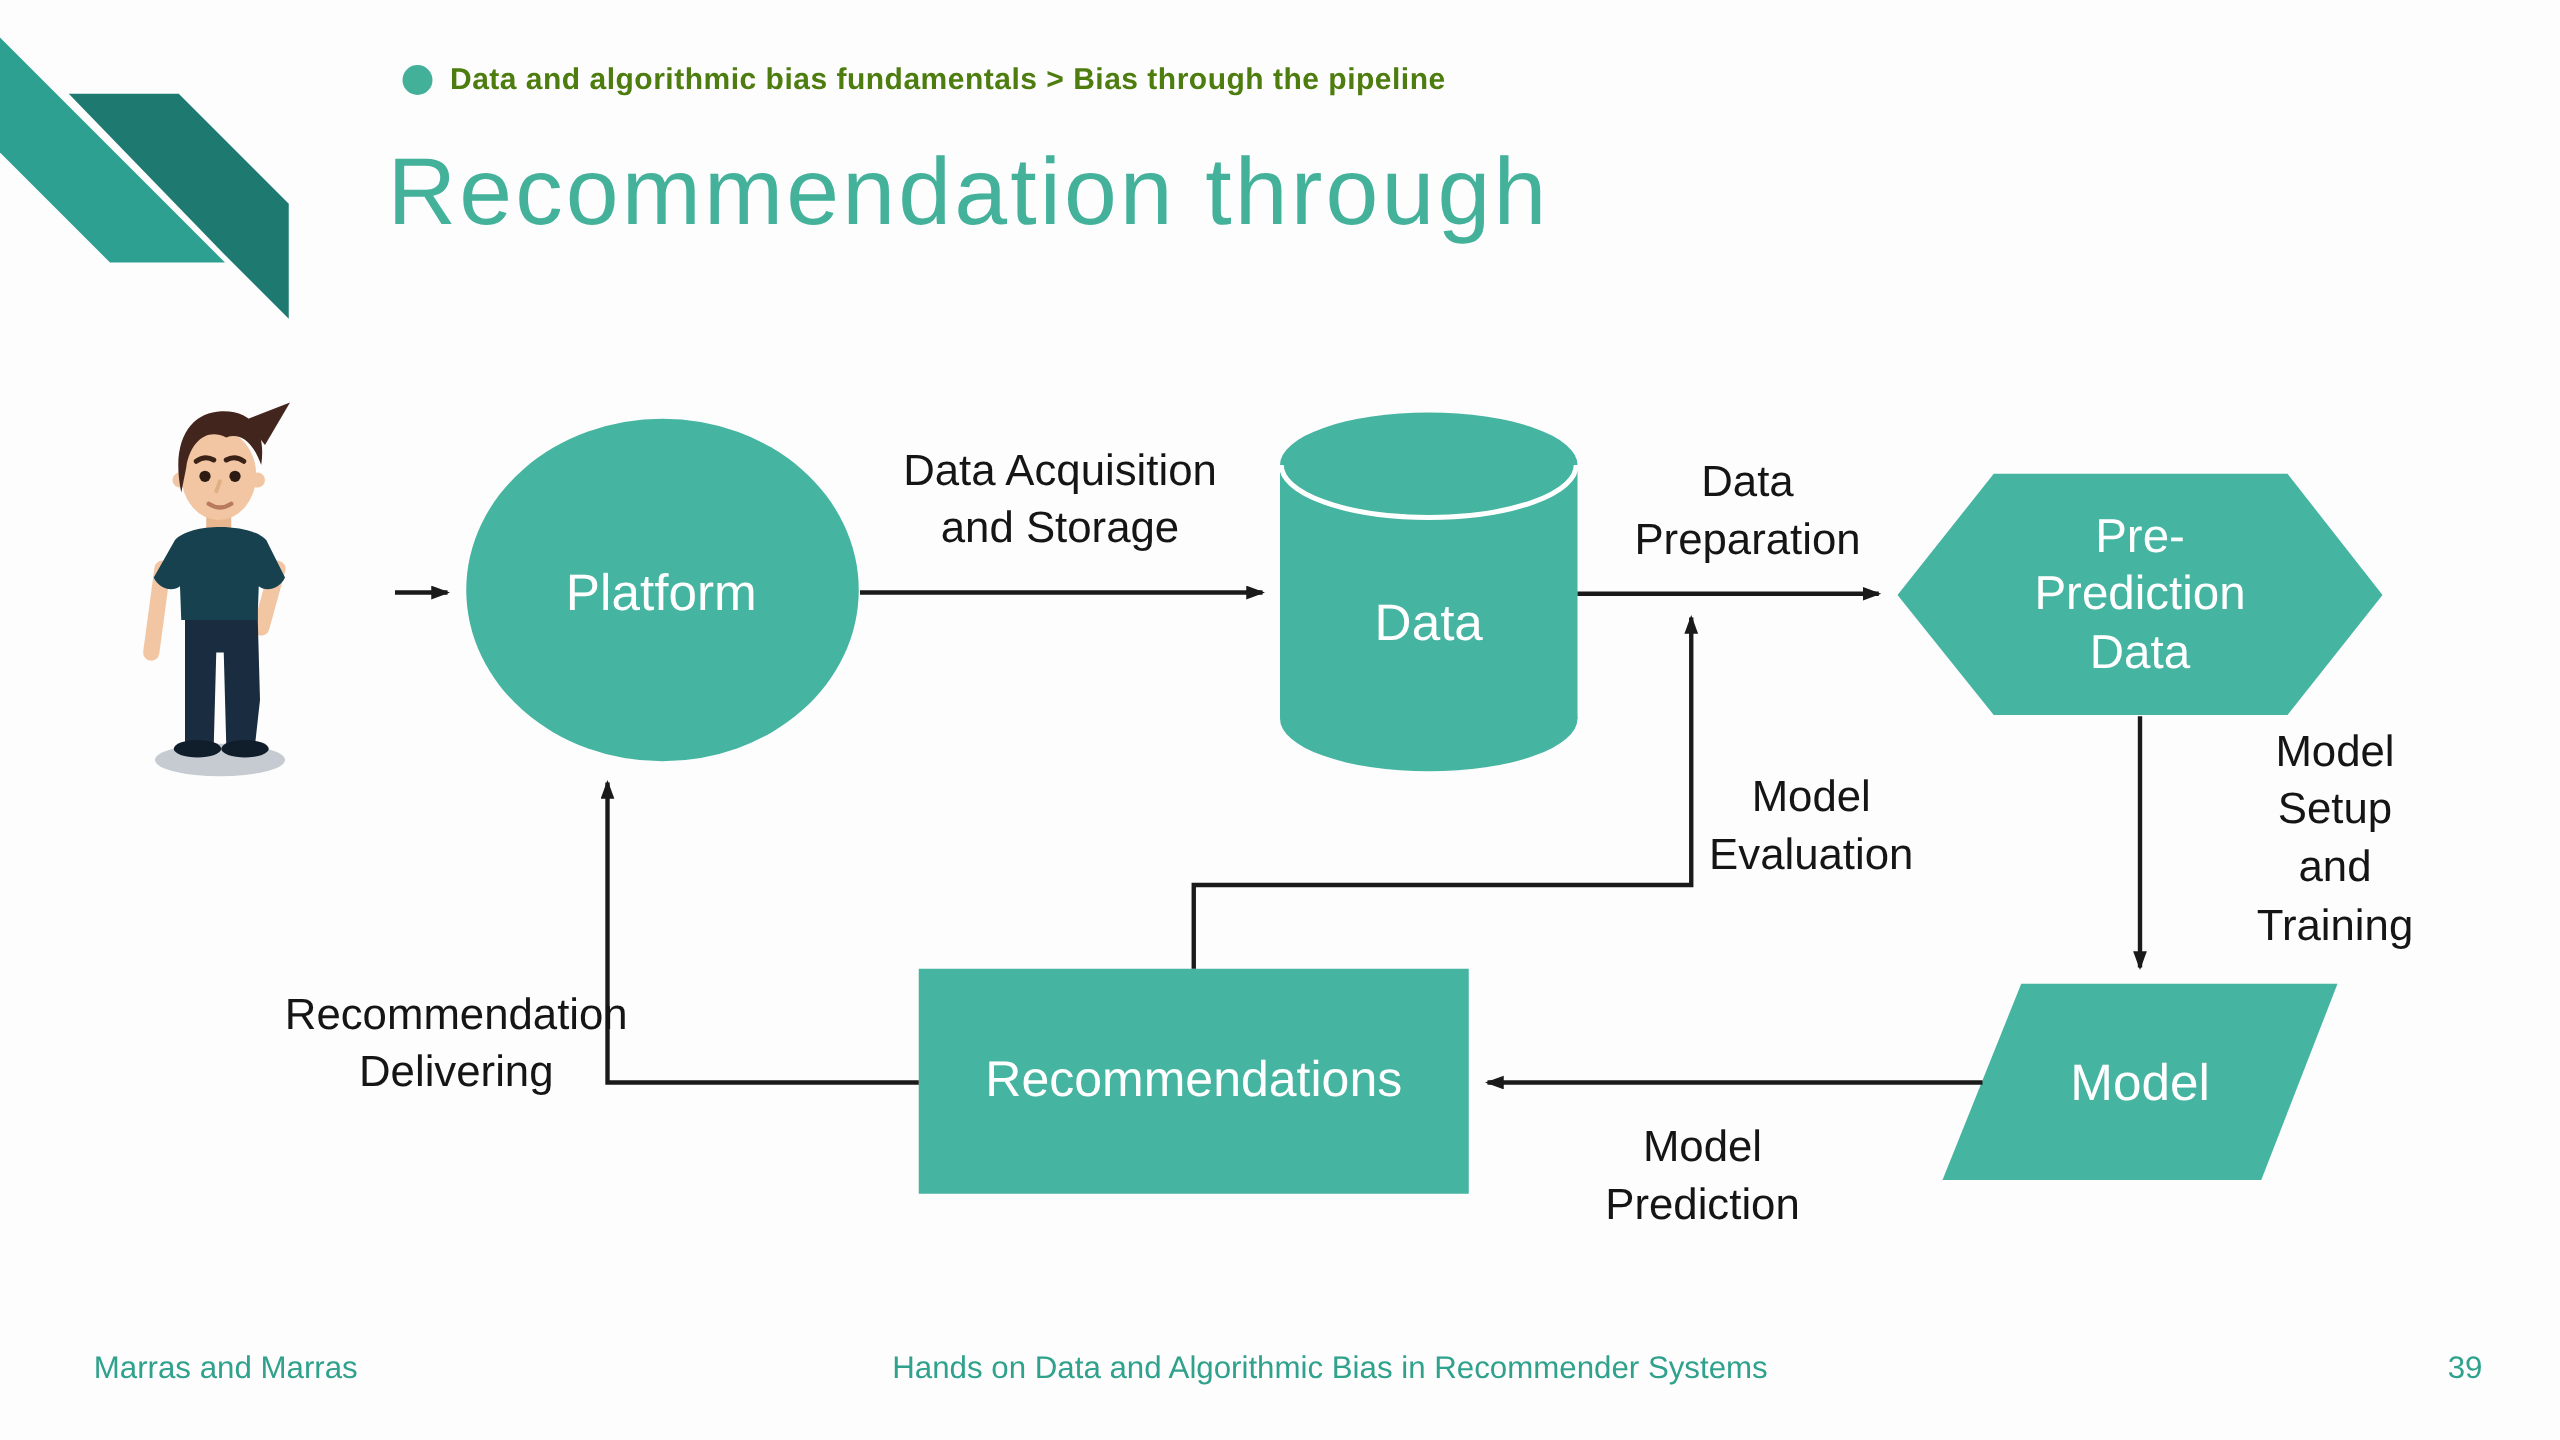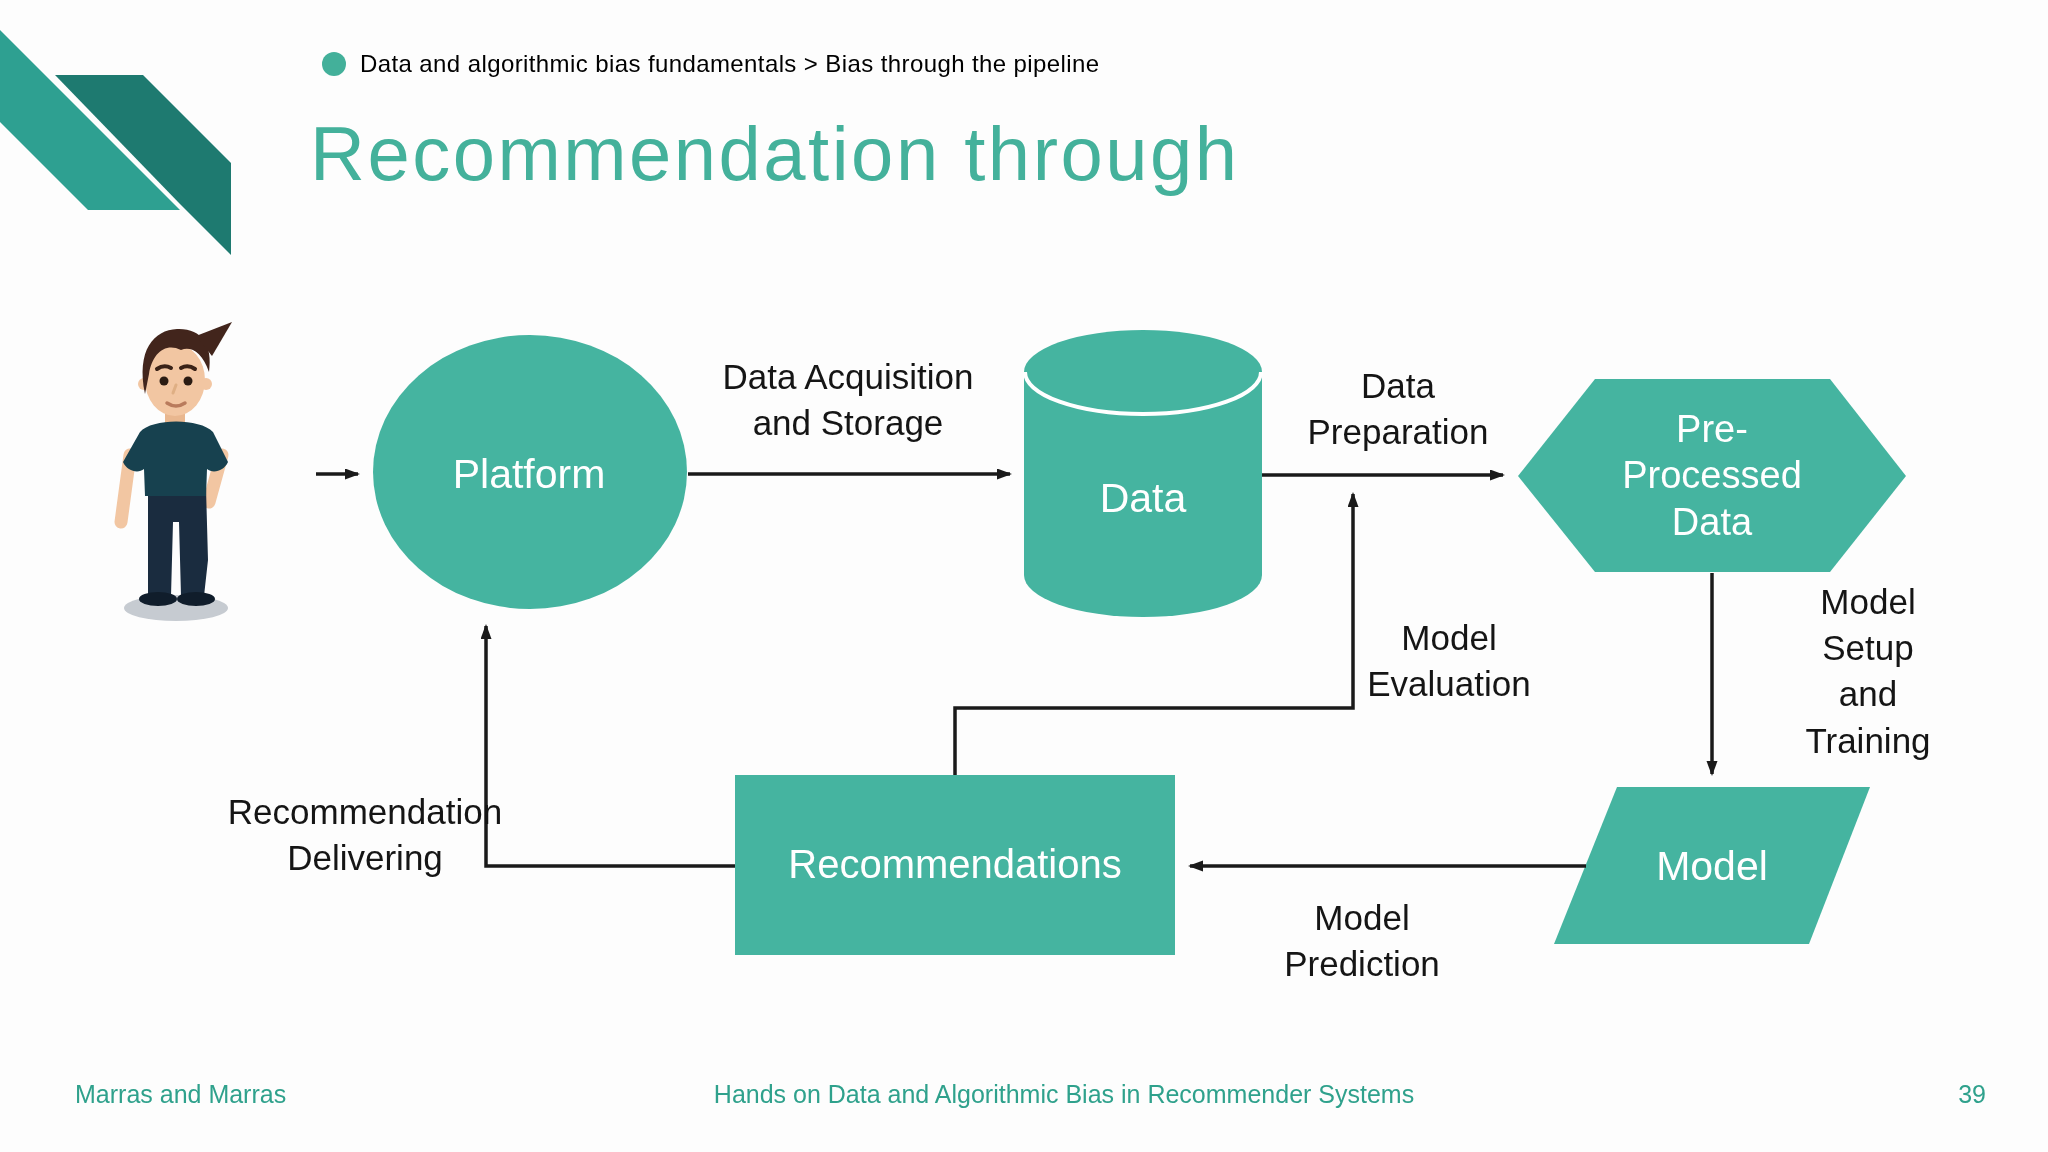--- a/index.html
+++ b/index.html
@@ -5,21 +5,21 @@
   html,body{margin:0;padding:0;background:#e8e8e8;}
   .slide{
     position:relative;width:2048px;height:1152px;background:#fdfdfd;
     overflow:hidden;font-family:"Liberation Sans",sans-serif;
   }
   .abs{position:absolute;}
   svg{display:block;}
   
   .breadcrumb{left:322px;top:50px;display:flex;align-items:center;gap:14px;}
   .crumb-dot{width:24px;height:24px;border-radius:50%;background:#43b09a;flex:0 0 auto;}
-  .crumb-text{font-size:24px;color:#000000;letter-spacing:.4px;font-weight:400;}
+  .crumb-text{font-size:24px;color:#4d7c0f;letter-spacing:.4px;font-weight:700;}
   
   .page-title{
     left:310px;top:114px;font-size:76px;font-weight:300;color:#44b19b;
     letter-spacing:2.5px;line-height:1.05;white-space:nowrap;
   }
   
   .node-label{
     color:#ffffff;text-align:center;white-space:pre-line;
     transform:translate(-50%,-50%);line-height:1.22;font-weight:400;
   }
@@ -106,21 +106,21 @@
   <div class="abs breadcrumb">
     <span class="crumb-dot"></span>
     <span class="crumb-text">Data and algorithmic bias fundamentals &gt; Bias through the pipeline</span>
   </div>
 
   <div class="abs page-title">Recommendation through</div>
 
   <div class="abs node-label" style="left:529px;top:474px;font-size:41px;">Platform</div>
   <div class="abs node-label" style="left:1143px;top:498px;font-size:41px;">Data</div>
   <div class="abs node-label" style="left:1712px;top:476px;font-size:38px;">Pre-
-Processed
+Prediction
 Data</div>
   <div class="abs node-label" style="left:1712px;top:866px;font-size:41px;">Model</div>
   <div class="abs node-label" style="left:955px;top:864px;font-size:40px;">Recommendations</div>
 
   <div class="abs edge-label" style="left:848px;top:400px;">Data Acquisition
 and Storage</div>
   <div class="abs edge-label" style="left:1398px;top:409px;">Data
 Preparation</div>
   <div class="abs edge-label" style="left:1868px;top:671px;">Model Setup
 and Training</div>

